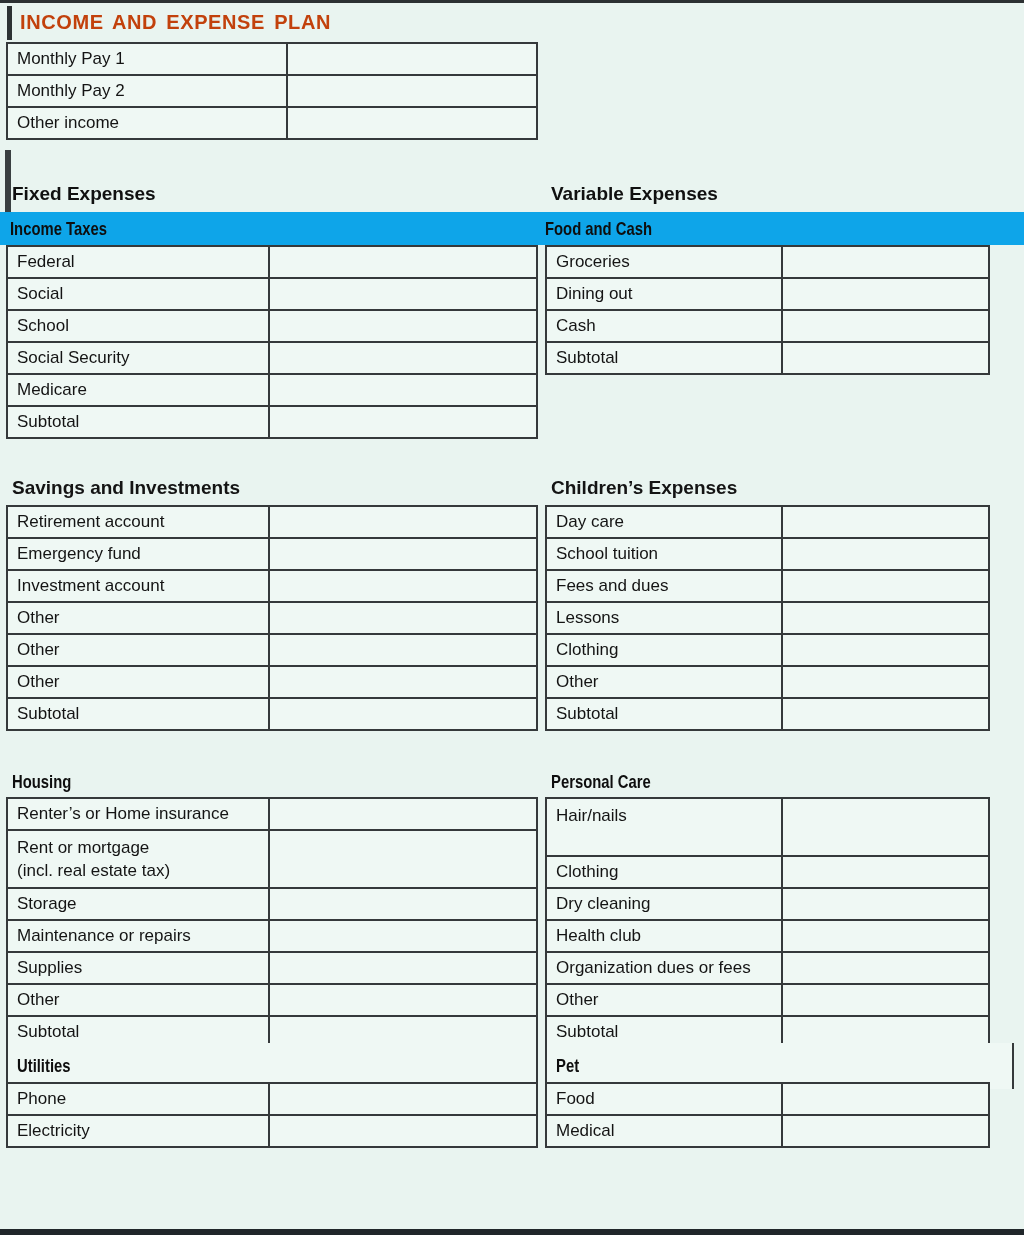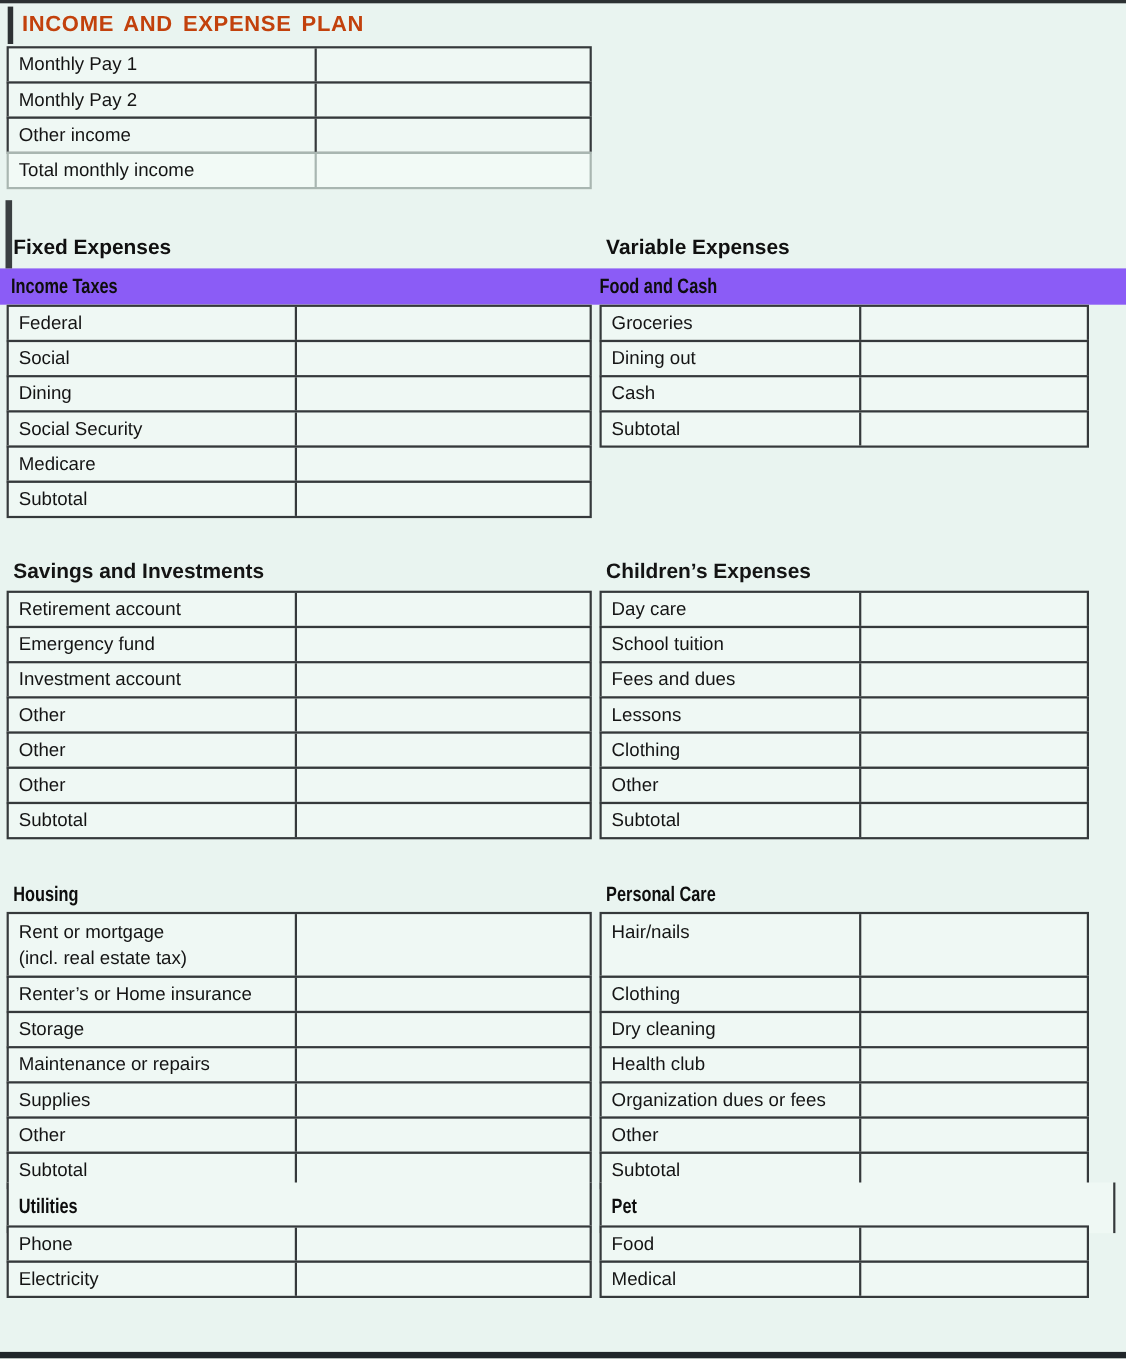--- a/index.html
+++ b/index.html
@@ -62,21 +62,21 @@
   .cellR{width:469px;margin-left:7px;box-sizing:border-box;}
   .group-head{height:36px;align-items:center;position:relative;}
   .group-head .hd{
     font-size:19px;font-weight:700;color:#101010;padding-left:6px;
   }
   .group-head.first::before{
     content:"";position:absolute;left:-1px;top:-26px;width:6px;height:62px;background:#3a3f41;
   }
   .subhead-band{
     height:33px;display:flex;align-items:center;
-    background:#8b5cf6;
+    background:#0ea5e9;
     padding-left:6px;margin-left:0;
   }
   .subhead-band .cellL{padding-left:4px;}
   .condensed{
     display:inline-block;
     font-size:19px;font-weight:700;color:#0e0e0e;
     transform:scaleX(.78);transform-origin:left center;
     white-space:nowrap;
   }
   .plain-head-band{height:34px;display:flex;align-items:center;}
@@ -129,27 +129,20 @@
       </div>
 
       <div class="brow">
         <div class="blabel">
           <span>Other income</span>
 
         </div>
         <div class="bvalue"></div>
       </div>
 
-      <div class="brow light">
-        <div class="blabel">
-          <span>Total monthly income</span>
-
-        </div>
-        <div class="bvalue"></div>
-      </div>
     </div>
 
   <div class="gap36"></div>
 
   <div class="band group-head first">
     <div class="cellL"><span class="hd">Fixed Expenses</span></div>
     <div class="cellR"><span class="hd">Variable Expenses</span></div>
   </div>
 
   <div class="subhead-band">
@@ -171,21 +164,21 @@
         <div class="brow">
           <div class="blabel">
             <span>Social</span>
 
           </div>
           <div class="bvalue"></div>
         </div>
 
         <div class="brow">
           <div class="blabel">
-            <span>Dining</span>
+            <span>School</span>
 
           </div>
           <div class="bvalue"></div>
         </div>
 
         <div class="brow">
           <div class="blabel">
             <span>Social Security</span>
 
           </div>
@@ -373,32 +366,32 @@
   <div class="gap32"></div>
 
   <div class="band cond-head-band">
     <div class="cellL"><span class="condensed">Housing</span></div>
     <div class="cellR"><span class="condensed">Personal Care</span></div>
   </div>
 
   <div class="band" style="align-items:flex-start;">
     <div class="btable t-left">
 
+        <div class="brow">
+          <div class="blabel">
+            <span>Renter’s or Home insurance</span>
+
+          </div>
+          <div class="bvalue"></div>
+        </div>
+
         <div class="brow tall">
           <div class="blabel">
             <span>Rent or mortgage</span>
             <span class="l2">(incl. real estate tax)</span>
-          </div>
-          <div class="bvalue"></div>
-        </div>
-
-        <div class="brow">
-          <div class="blabel">
-            <span>Renter’s or Home insurance</span>
-
           </div>
           <div class="bvalue"></div>
         </div>
 
         <div class="brow">
           <div class="blabel">
             <span>Storage</span>
 
           </div>
           <div class="bvalue"></div>

